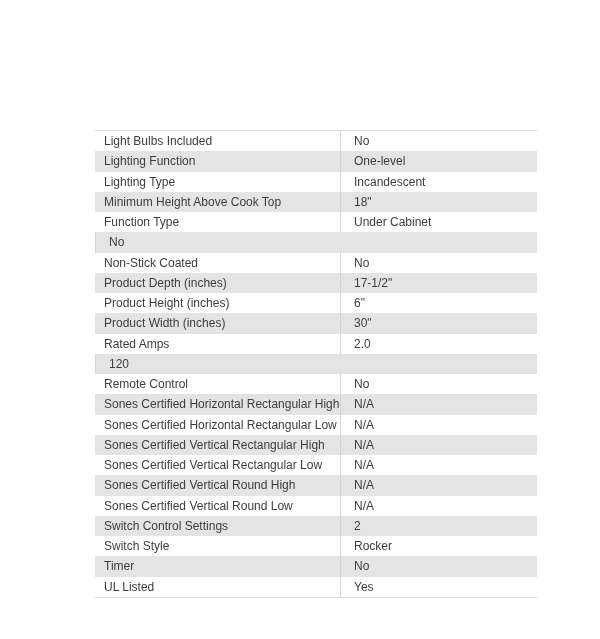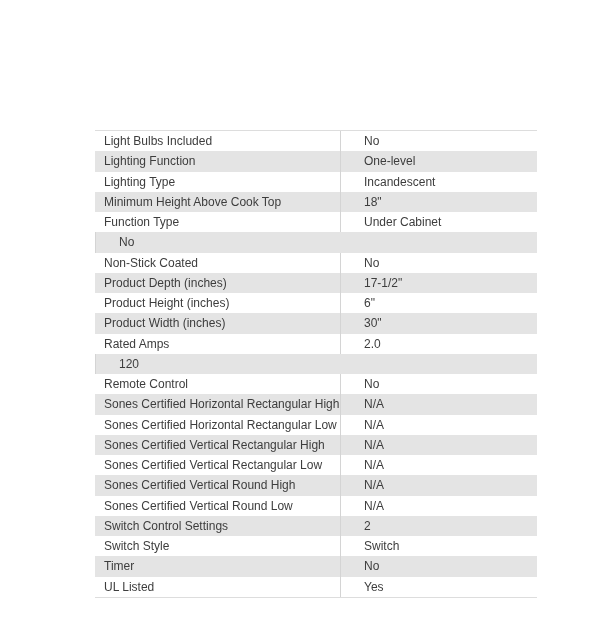--- a/index.html
+++ b/index.html
@@ -39,21 +39,21 @@
     white-space: nowrap;
     overflow: hidden;
   }
   .cell.label {
     width: 245px;
     padding-left: 9px;
     box-sizing: border-box;
   }
   .cell.value {
     flex: 1;
-    padding-left: 23px;
+    padding-left: 13px;
     box-sizing: border-box;
     border-left: 1px solid var(--divider-color, #d4d4d4);
   }
 </style>
 </head>
 <body style="--row-alt: #e4e4e4; --divider-color: #d4d4d4; --text-color: #3d3d3d; --border-color: #dddddd;">
 
 <div class="spec-table">
     <div class="spec-row">
       <div class="cell label">Light Bulbs Included</div>
@@ -128,21 +128,21 @@
     <div class="spec-row">
       <div class="cell label">Sones Certified Vertical Round Low</div>
       <div class="cell value">N/A</div>
     </div>
     <div class="spec-row alt">
       <div class="cell label">Switch Control Settings</div>
       <div class="cell value">2</div>
     </div>
     <div class="spec-row">
       <div class="cell label">Switch Style</div>
-      <div class="cell value">Switch</div>
+      <div class="cell value">Rocker</div>
     </div>
     <div class="spec-row alt">
       <div class="cell label">Timer</div>
       <div class="cell value">No</div>
     </div>
     <div class="spec-row">
       <div class="cell label">UL Listed</div>
       <div class="cell value">Yes</div>
     </div>
   </div>

